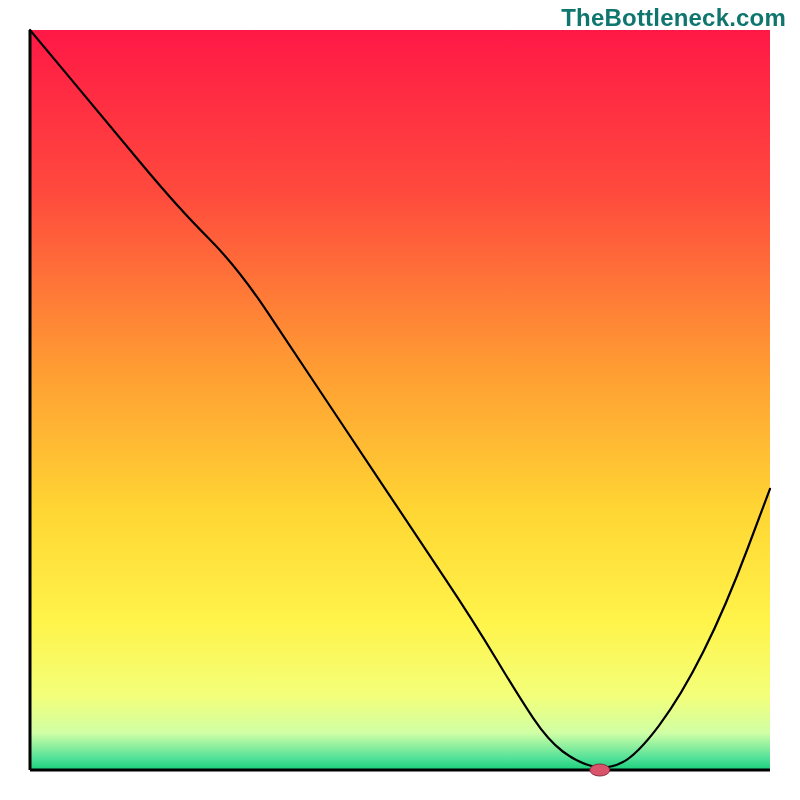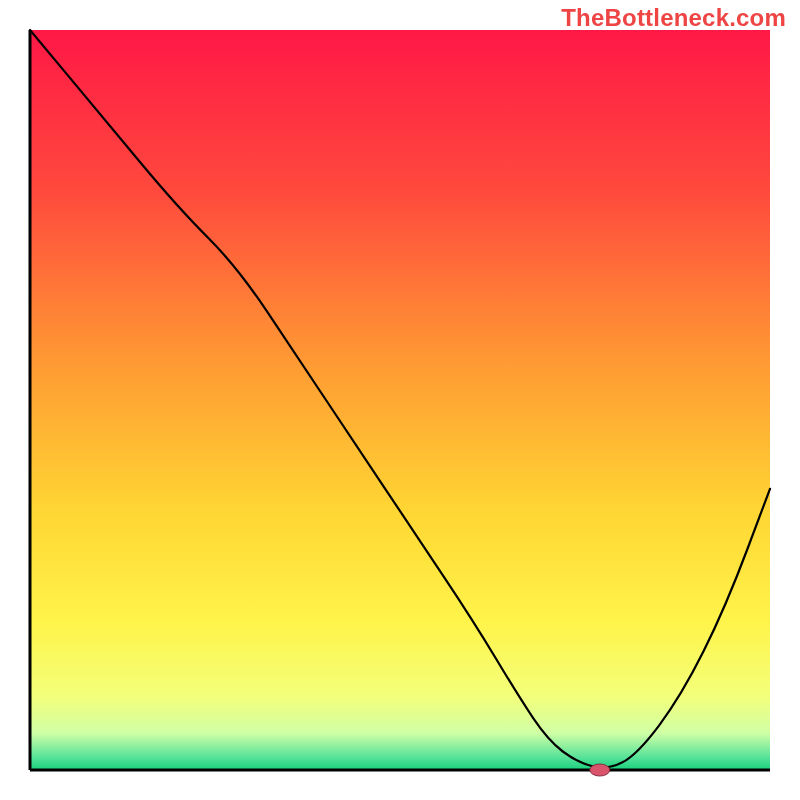--- a/index.html
+++ b/index.html
@@ -15,21 +15,21 @@
     position: relative;
     width: 800px;
     height: 800px;
   }
   .watermark {
     position: absolute;
     top: 4px;
     right: 14px;
     font-size: 24px;
     font-weight: 600;
-    color: #ef4444;
+    color: #0f766e;
     letter-spacing: 0.2px;
   }
   svg {
     display: block;
   }
 </style>
 </head>
 <body>
 <div class="wrap">
   <div class="watermark">TheBottleneck.com</div>

